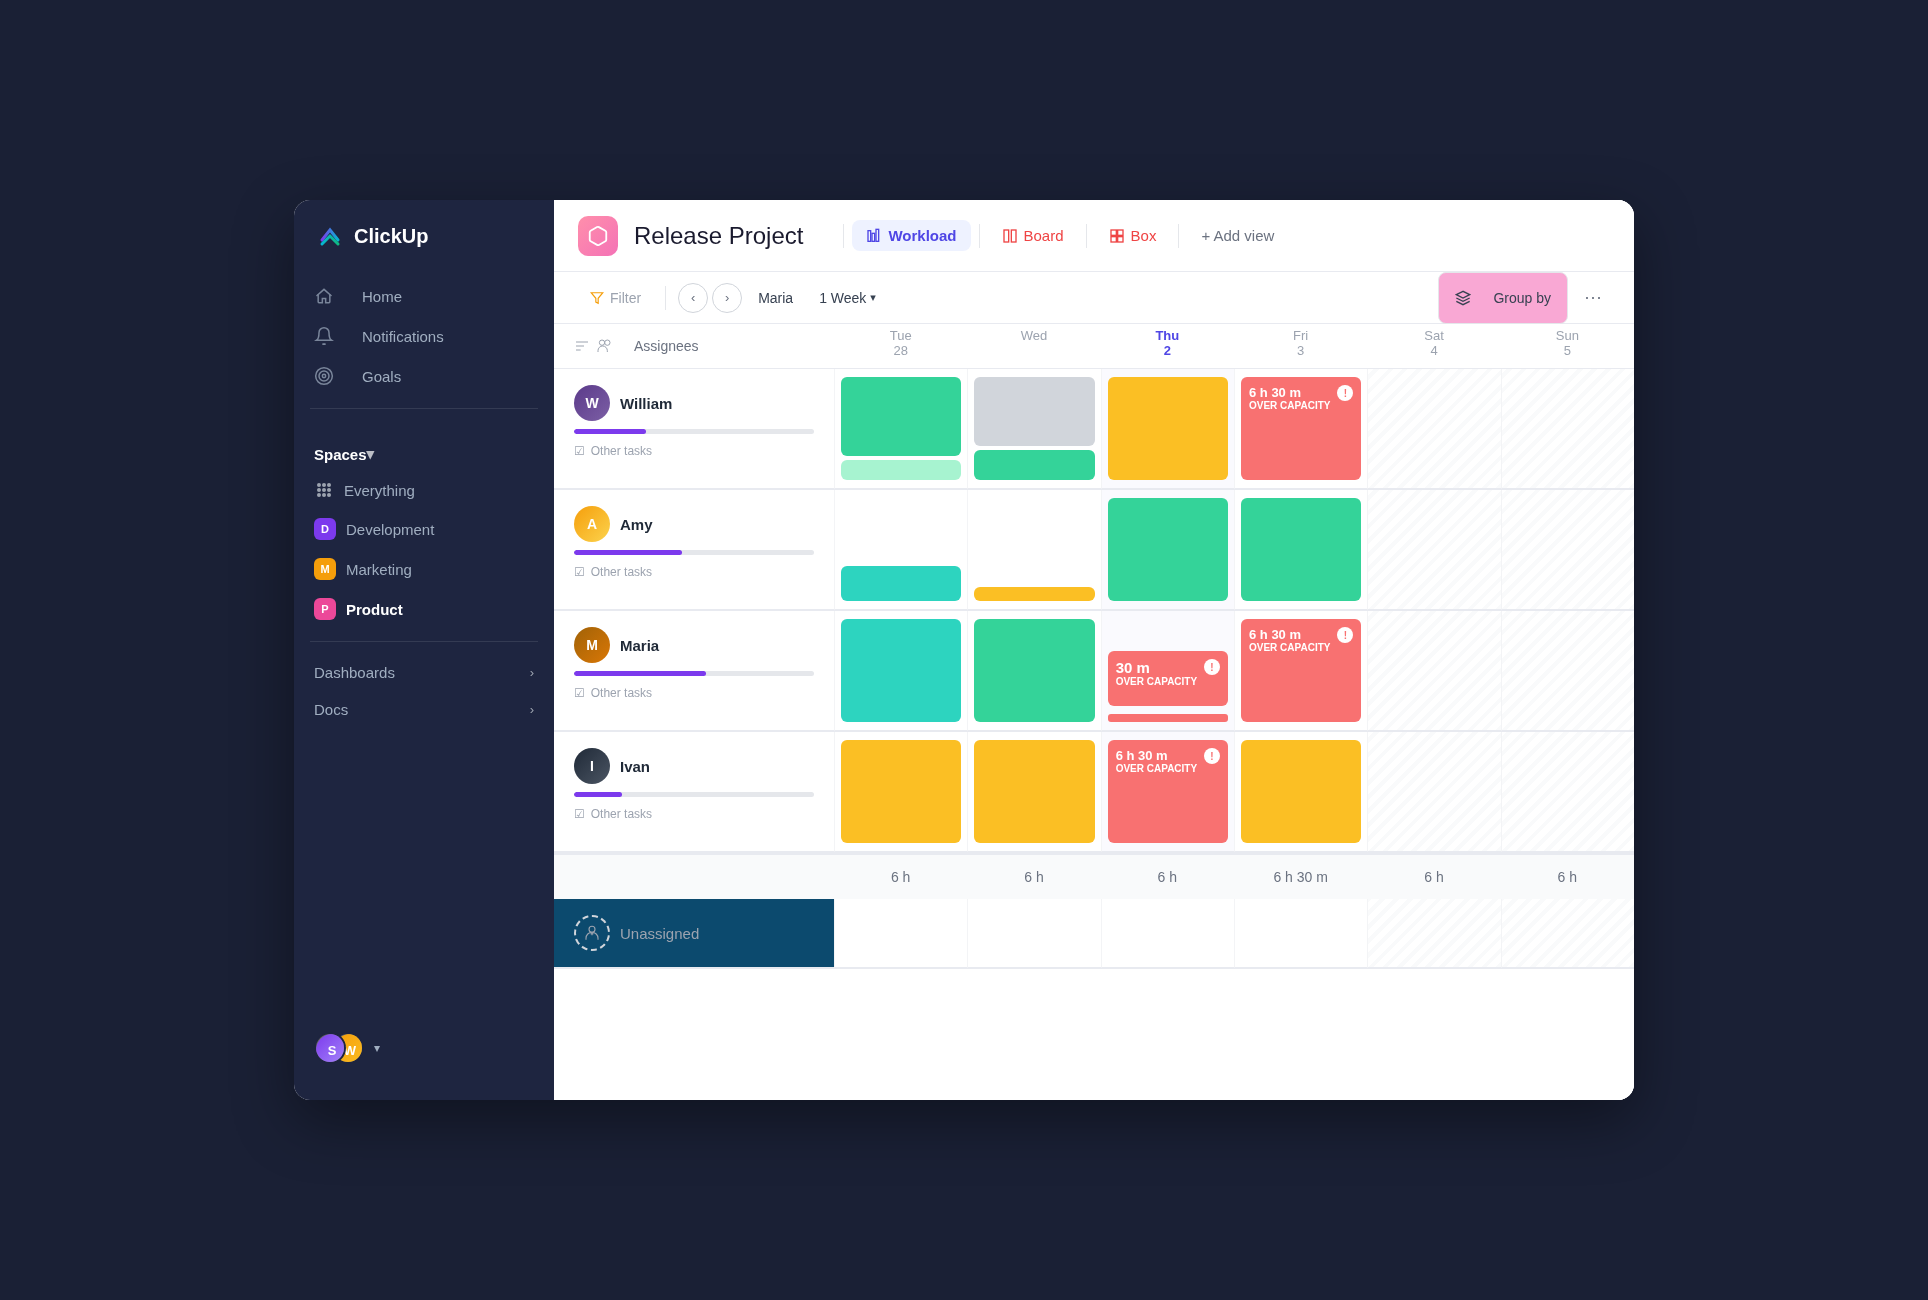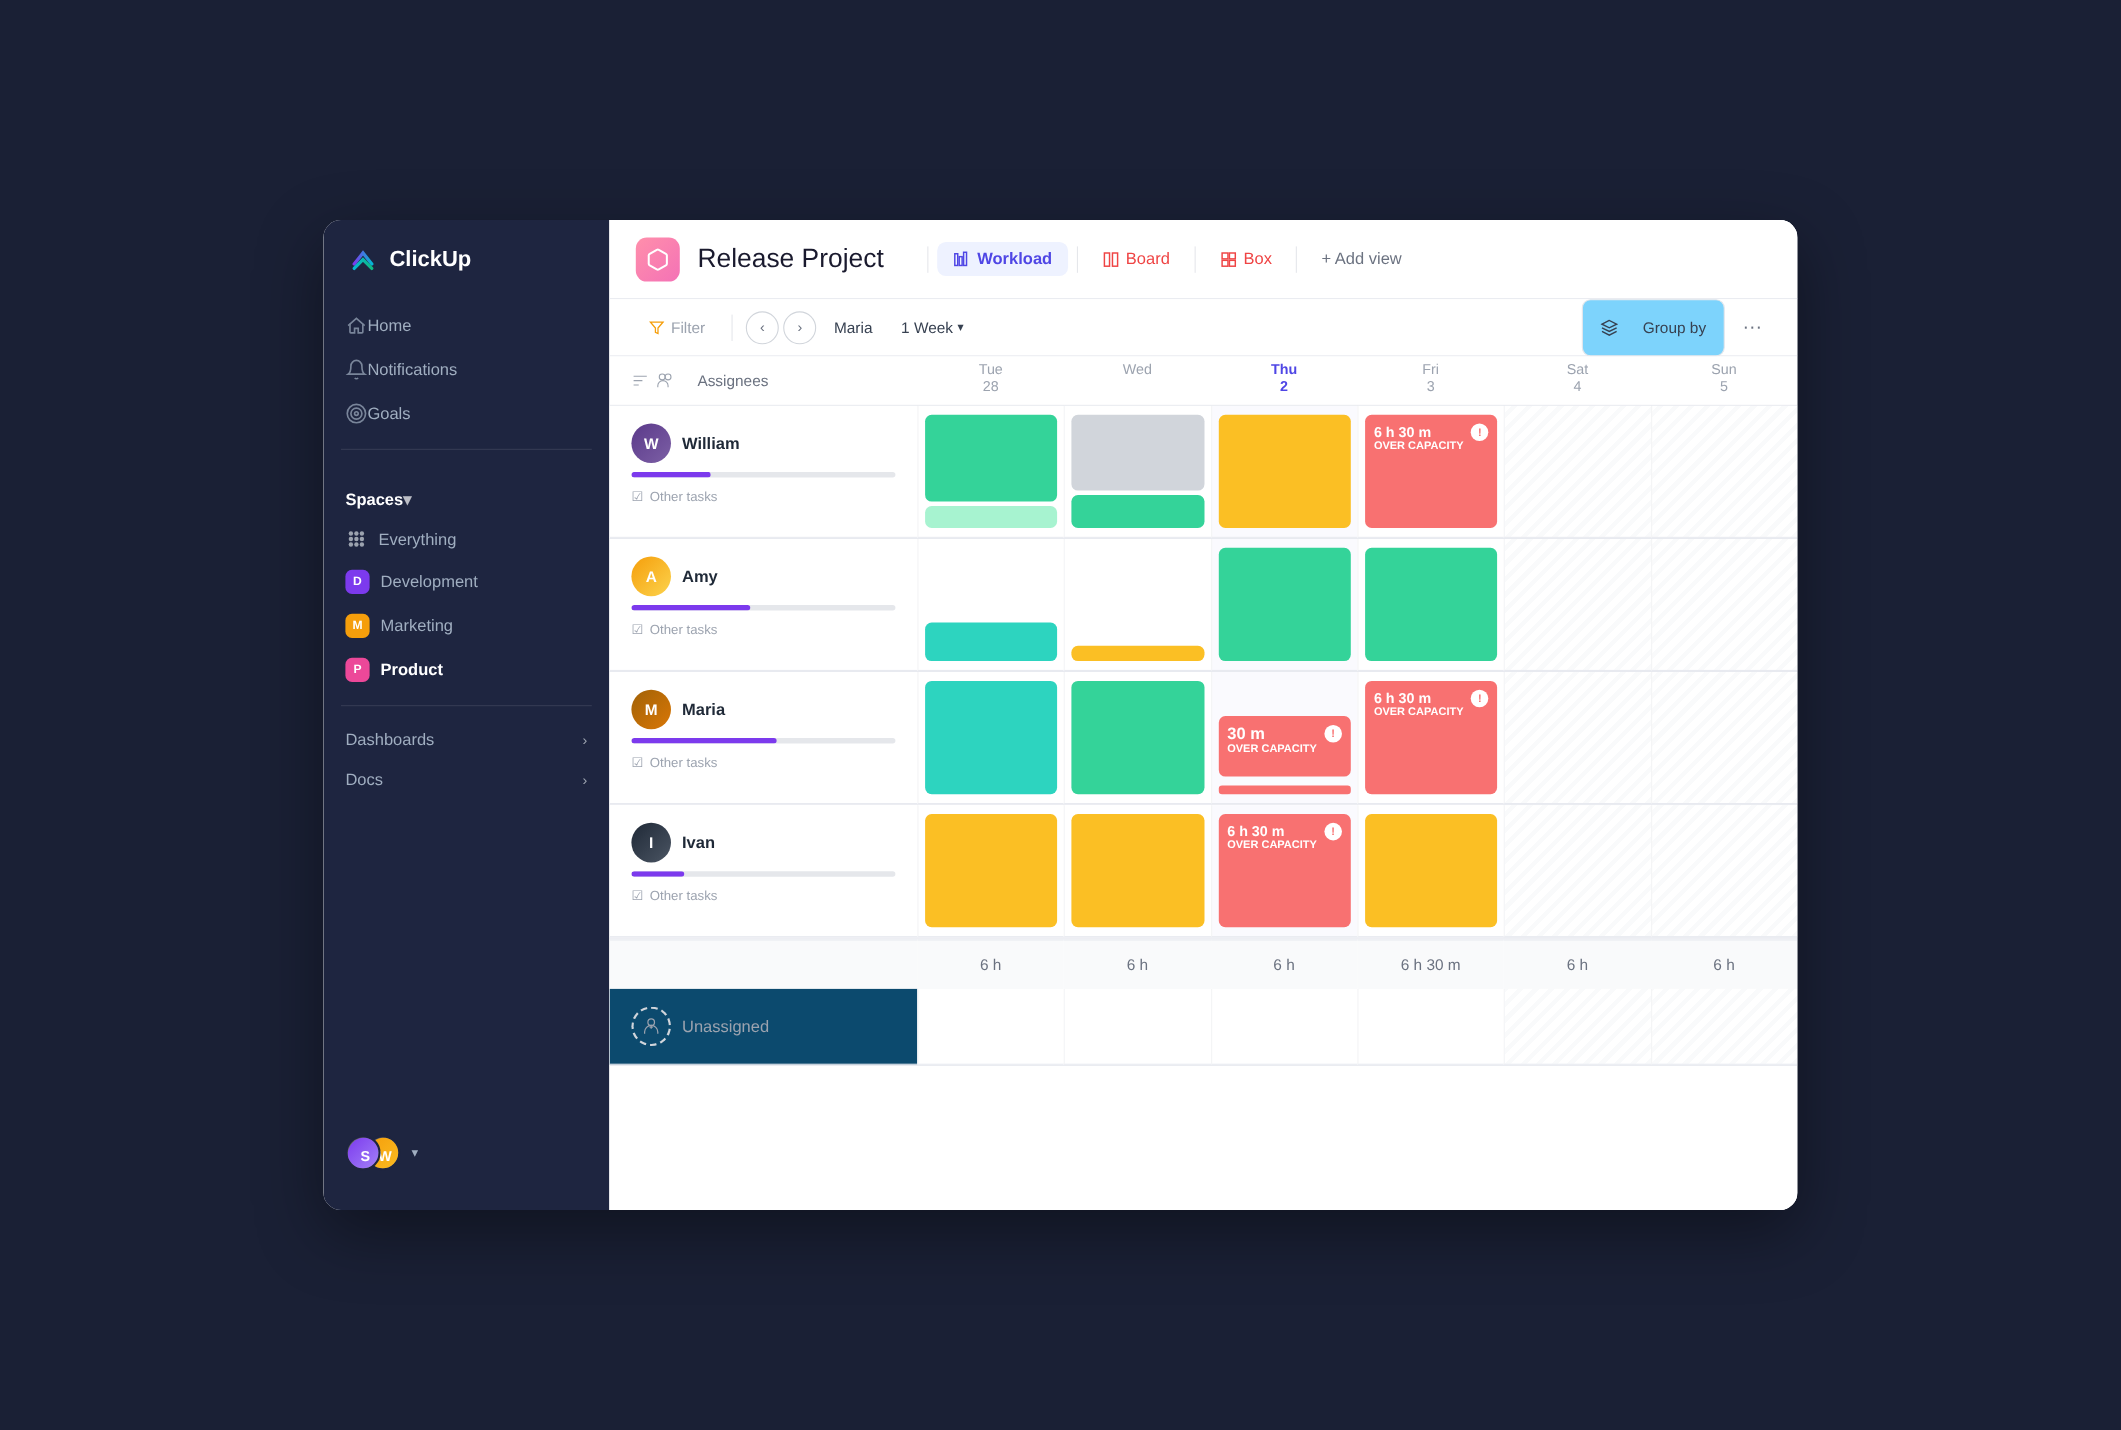--- a/index.html
+++ b/index.html
@@ -44,21 +44,21 @@
       font-size: 20px;
       font-weight: 700;
       color: #fff;
     }
     .sidebar-nav {
       padding: 0 8px;
     }
     .nav-item {
       display: flex;
       align-items: center;
-      gap: 0;
+      gap: 28px;
       padding: 10px 12px;
       border-radius: 8px;
       cursor: pointer;
       color: #a0aec0;
       font-size: 15px;
       transition: background 0.15s;
     }
     .nav-item .nav-icon { width: 20px; height: 20px; opacity: 0.7; }
 
     .sidebar-section {
@@ -294,21 +294,21 @@
       background: none;
     }
     .toolbar-spacer { flex: 1; }
     .group-by-btn {
       display: flex;
       align-items: center;
       gap: 22px;
       padding: 17px 16px;
       border-radius: 8px;
       border: 1.5px solid #e5e7eb;
-      background: #7dd3fc;
+      background: #f9a8d4;
       cursor: pointer;
       font-size: 14px;
       color: #374151;
       font-weight: 500;
     }
     .more-btn {
       width: 34px;
       height: 34px;
       border-radius: 6px;
       border: none;

